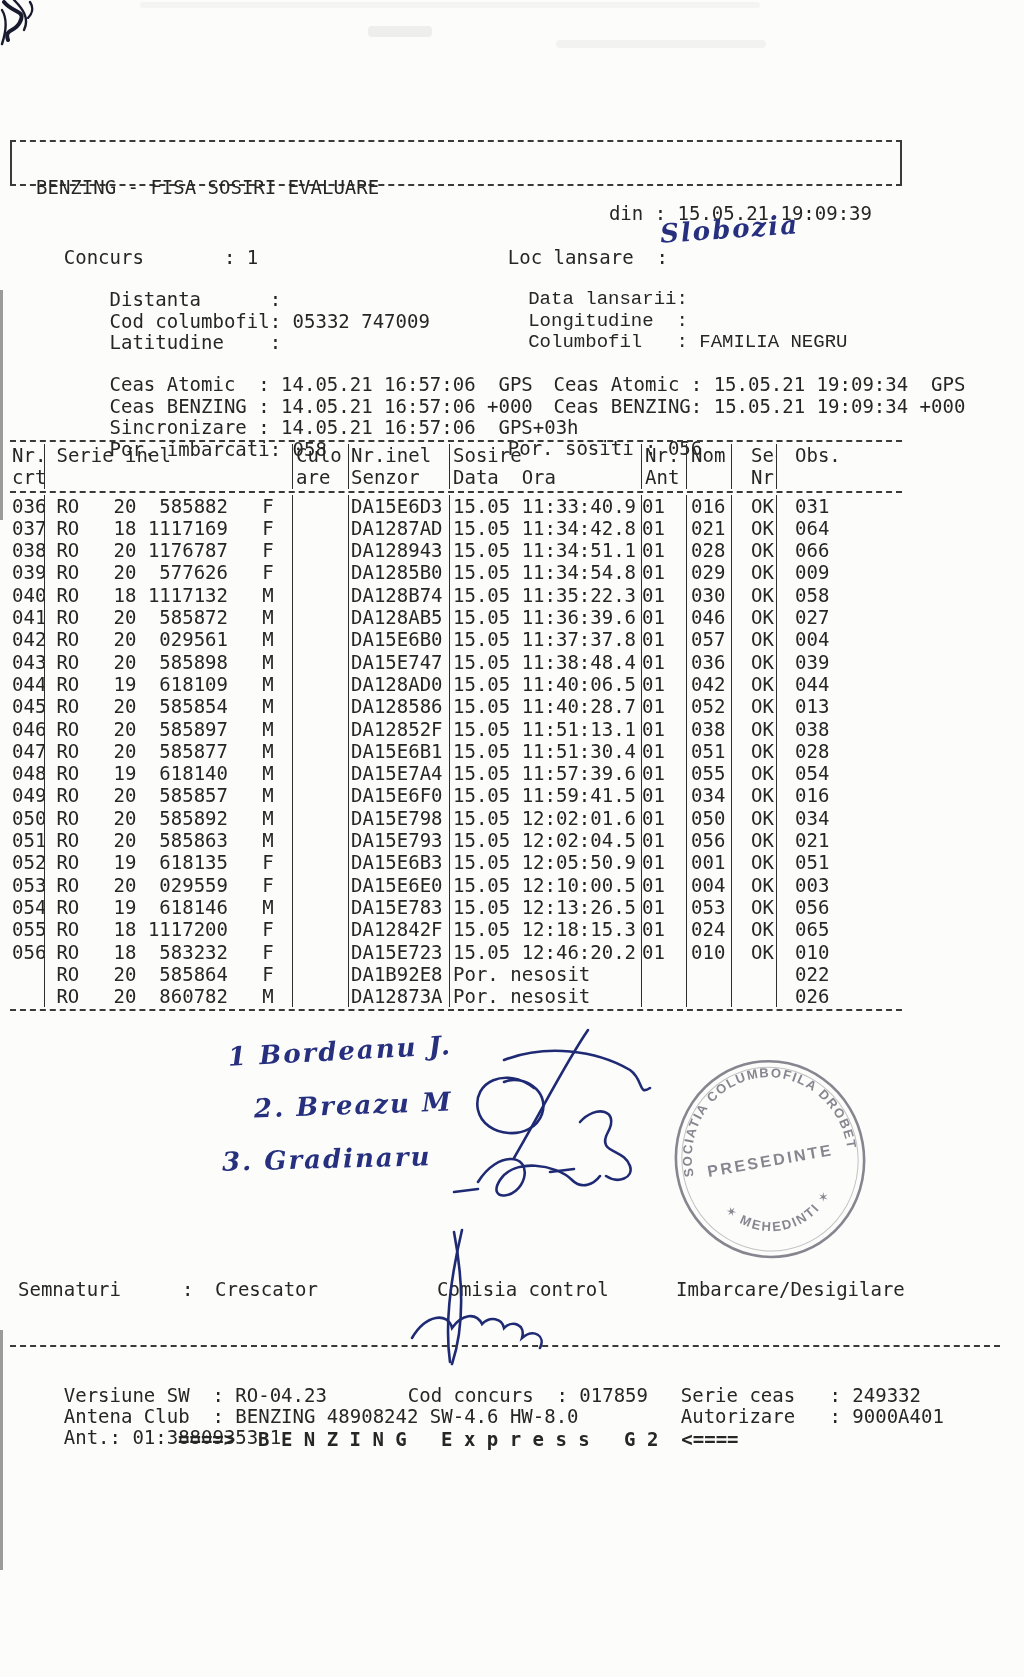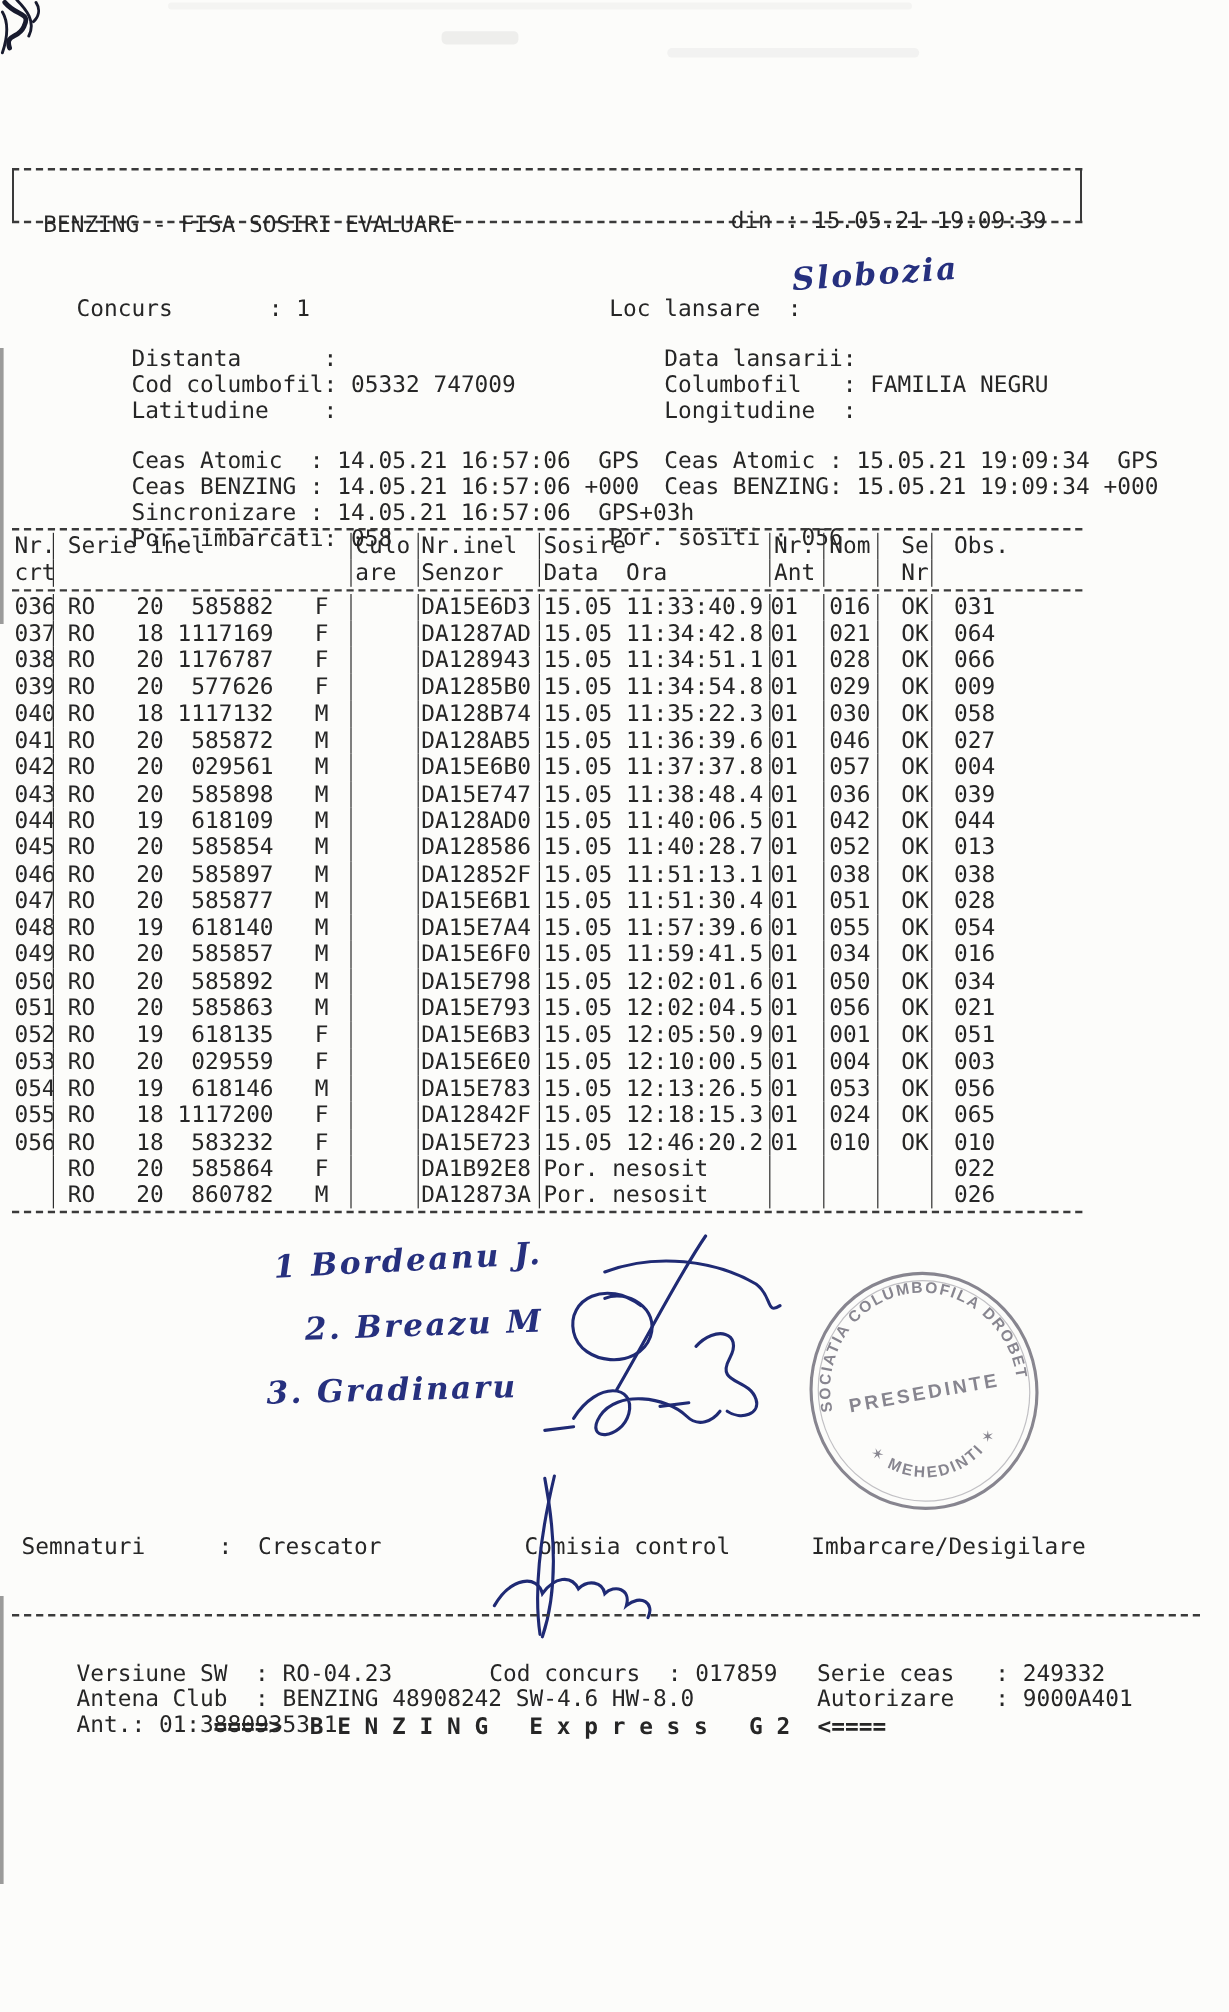--- a/index.html
+++ b/index.html
@@ -26,21 +26,21 @@
   }
 
   
   .info-line{white-space:pre;line-height:21.4px;height:21.4px;}
   .info-line .lbl{display:inline-block;white-space:pre;}
   .info-line .val::before{content:": ";}
   .w14 .lbl{min-width:14ch;}
   .w13 .lbl{min-width:13ch;}
   .w12 .lbl{min-width:12ch;}
   .nofix .lbl{min-width:0;}
-  .din-pair .lbl{min-width:4ch;}
+  .din-pair .lbl{min-width:4ch;margin-top:29px;}
 
   
   .rtable{position:absolute;left:10px;top:438px;width:892px;}
   .tsep{border-top:2.4px dashed #3a3a3a;height:0;margin:2px 0;}
   .trow{display:flex;height:22.3px;line-height:22.3px;}
   .c{box-sizing:border-box;border-left:1.6px solid #2e2e2e;height:100%;overflow:hidden;white-space:pre;flex:none;}
   .c.crt{border-left:none;width:34px;padding-left:2px;}
   .c.serie{width:248px;}
   .c.culo{width:56px;padding-left:3px;}
   .c.senzor{width:101px;padding-left:2px;}
@@ -115,30 +115,30 @@
   <div class="info-line">
         <span class="lbl">Distanta</span><span class="val"></span>
       </div>
       <div class="info-line">
         <span class="lbl">Cod columbofil</span><span class="val">05332 747009</span>
       </div>
       <div class="info-line">
         <span class="lbl">Latitudine</span><span class="val"></span>
       </div>
     </div>
-  <div class="abs w13" style="left:462px;top:268px;">
+  <div class="abs w13" style="left:437px;top:268px;font-family:Liberation Mono, monospace;">
 
   <div class="info-line">
         <span class="lbl">Data lansarii</span><span class="val"></span>
       </div>
       <div class="info-line">
+        <span class="lbl">Longitudine</span><span class="val"></span>
+      </div>
+      <div class="info-line">
         <span class="lbl">Columbofil</span><span class="val">FAMILIA NEGRU</span>
-      </div>
-      <div class="info-line">
-        <span class="lbl">Longitudine</span><span class="val"></span>
       </div>
     </div>
 
   <div class="abs w13" style="left:18px;top:353px;">
 
   <div class="info-line">
         <span class="lbl">Ceas Atomic</span><span class="val">14.05.21 16:57:06  GPS</span>
       </div>
       <div class="info-line">
         <span class="lbl">Ceas BENZING</span><span class="val">14.05.21 16:57:06 +000</span>

